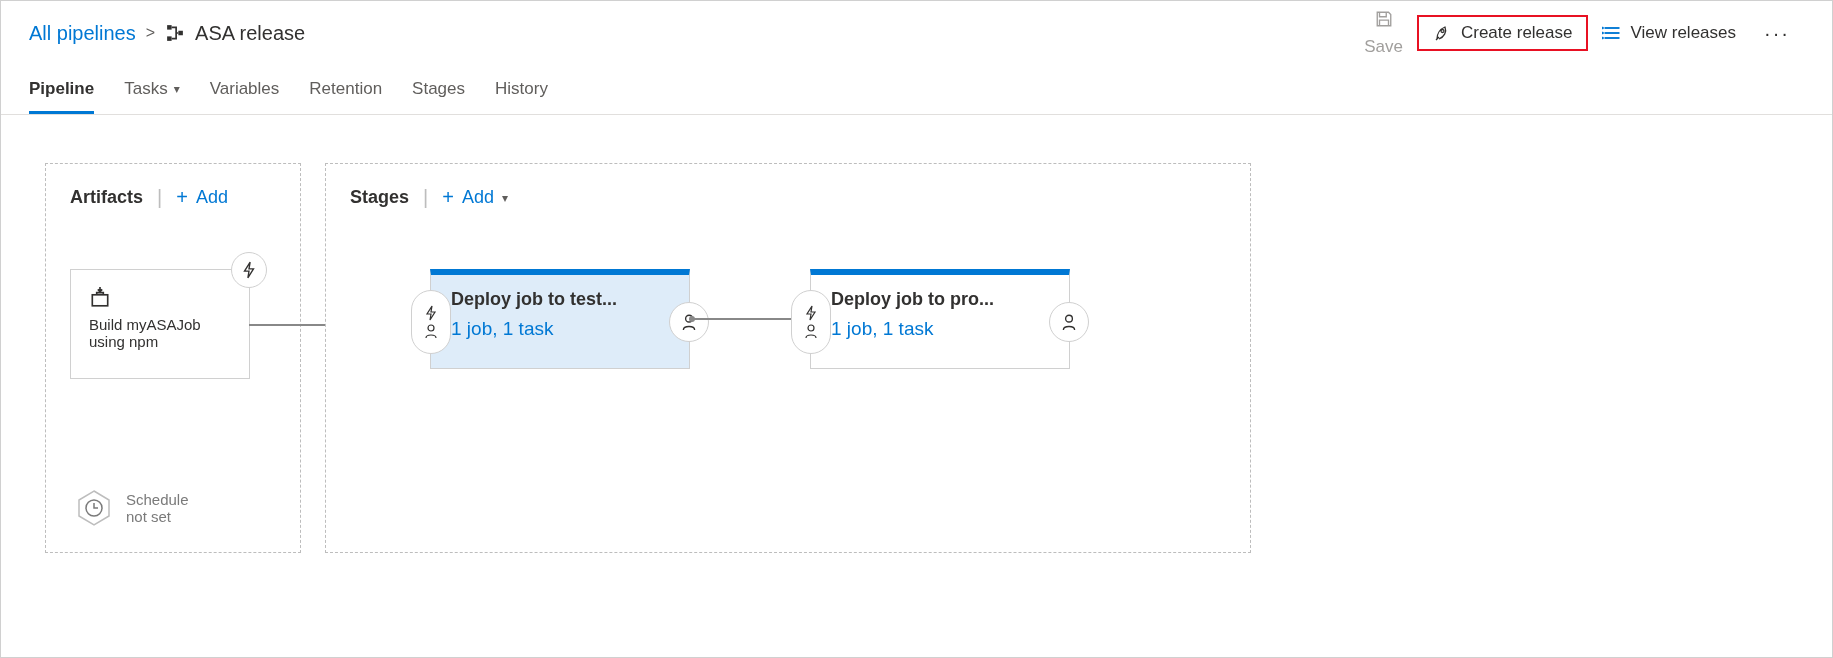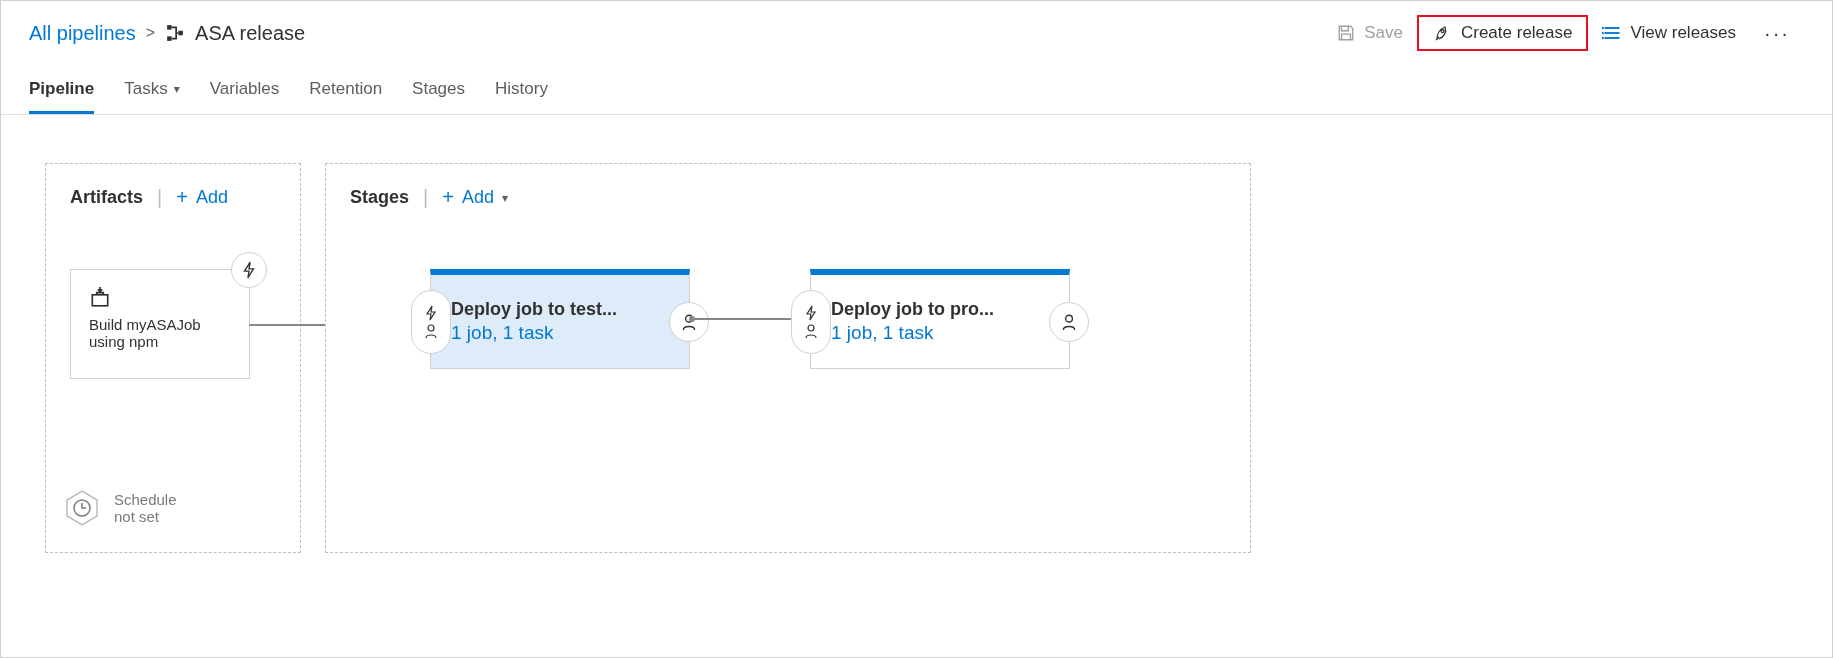--- a/index.html
+++ b/index.html
@@ -39,21 +39,21 @@
     display: flex;
     align-items: center;
     gap: 8px;
     padding: 8px 14px;
     font-size: 17px;
     color: #323130;
     border: none;
     background: transparent;
     cursor: pointer;
   }
-  .tb-btn.disabled { color: #a19f9d; cursor: default; }
+  .tb-btn.disabled { color: #a19f9d; cursor: default; flex-direction: column; }
   .tb-btn.highlight { border: 2px solid #e81123; padding: 6px 14px; }
   .tb-icon { width: 20px; height: 20px; display: inline-flex; align-items: center; justify-content: center; }
   .more { font-size: 20px; padding: 0 14px; letter-spacing: 2px; cursor: pointer; }
   .tabs {
     display: flex;
     gap: 30px;
     padding: 28px 28px 0 28px;
     border-bottom: 1px solid #e1dfdd;
     font-size: 17px;
   }
@@ -125,21 +125,21 @@
     border: 1px solid #d0d0d0;
     background: #fff;
     display: flex;
     align-items: center;
     justify-content: center;
   }
   .artifact-icon { font-size: 18px; }
   .schedule {
     position: absolute;
     bottom: 24px;
-    left: 16px;
+    left: 28px;
     display: flex;
     align-items: center;
     gap: 12px;
     color: #7a7a7a;
     font-size: 15px;
   }
   .hex {
     width: 40px;
     height: 40px;
     display: flex;
@@ -157,22 +157,22 @@
   }
   .stage-card {
     position: relative;
     width: 260px;
     height: 100px;
     border: 1px solid #d0d0d0;
     border-top: 6px solid #0078d4;
     padding: 14px 20px;
     display: flex;
     flex-direction: column;
-    justify-content: center;
-    gap: 2px;
+    justify-content: flex-start;
+    gap: 8px;
   }
   .stage-card.selected { background: #deecf9; }
   .stage-title { font-size: 18px; font-weight: 600; color: #323130; white-space: nowrap; overflow: hidden; text-overflow: ellipsis; }
   .stage-meta { font-size: 19px; color: #0078d4; cursor: pointer; }
   .stage-left, .stage-right {
     position: absolute;
     top: 50%;
     transform: translateY(-50%);
     width: 40px;
     height: 56px;

